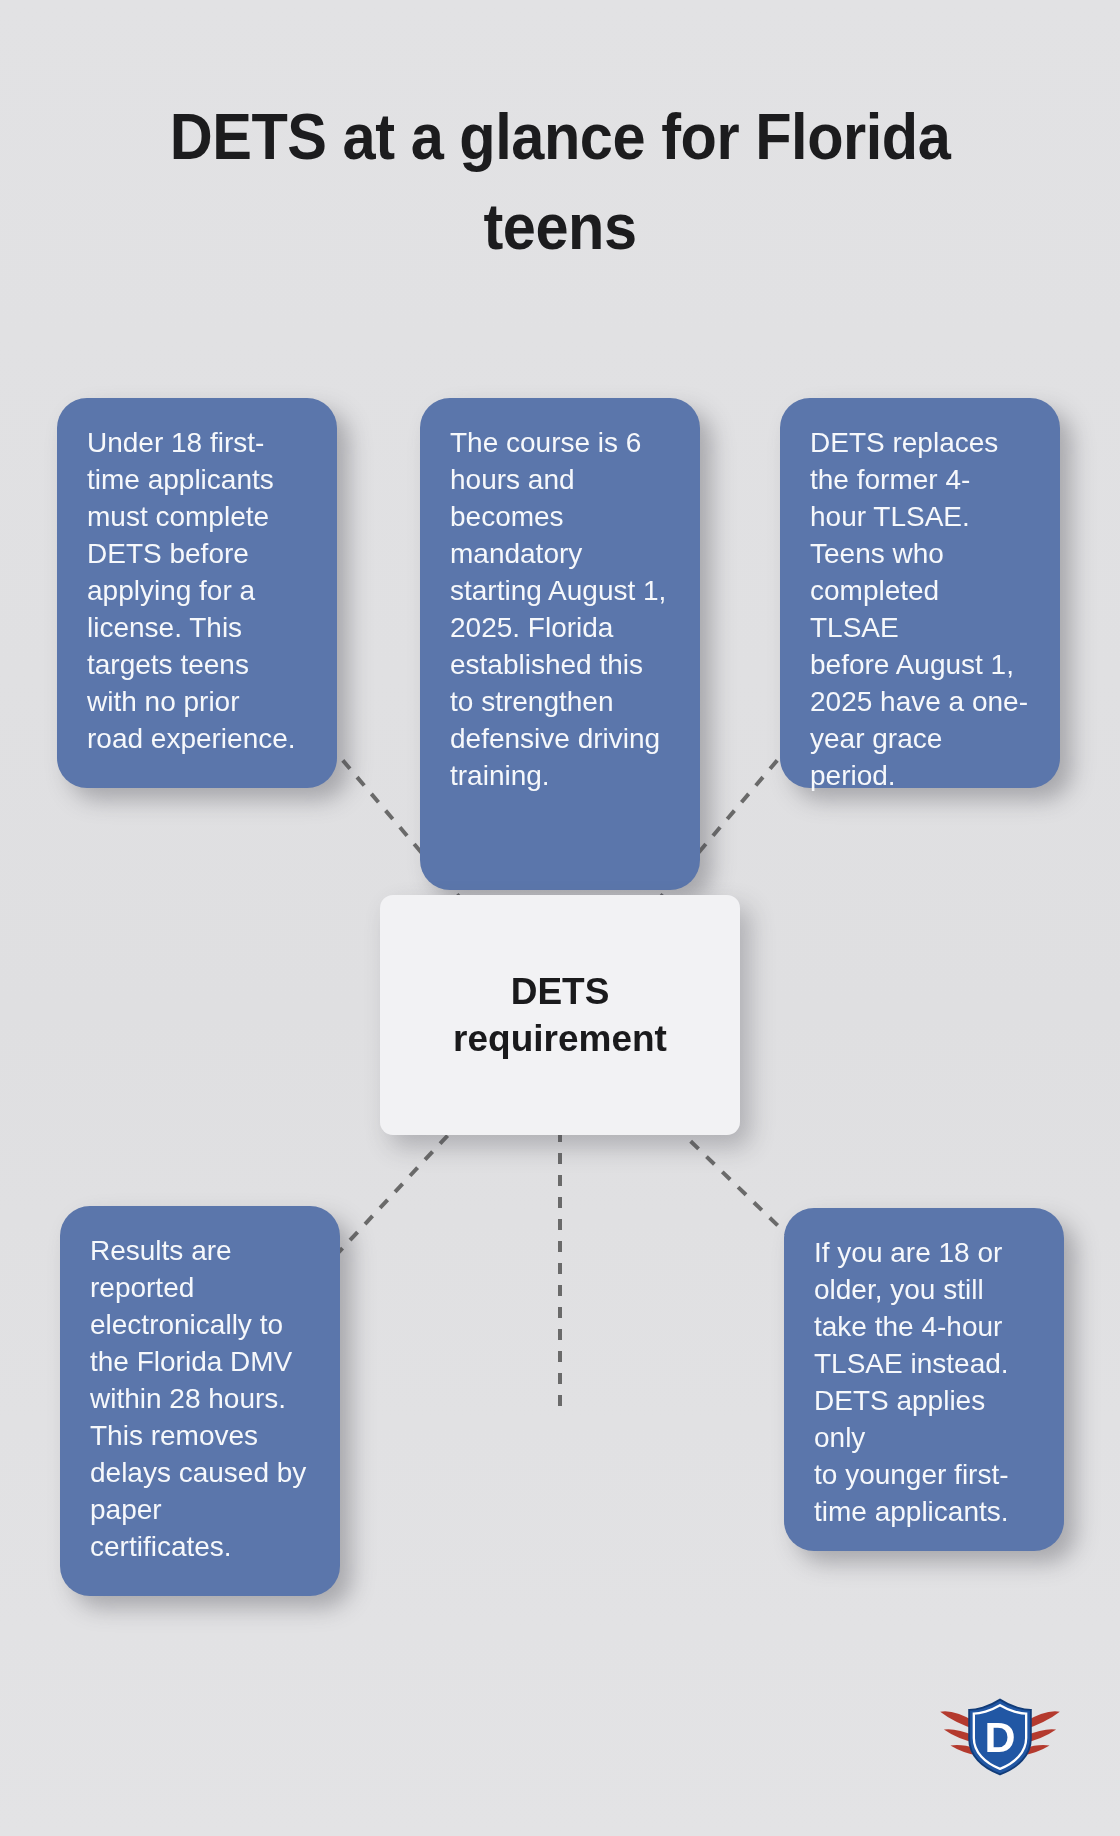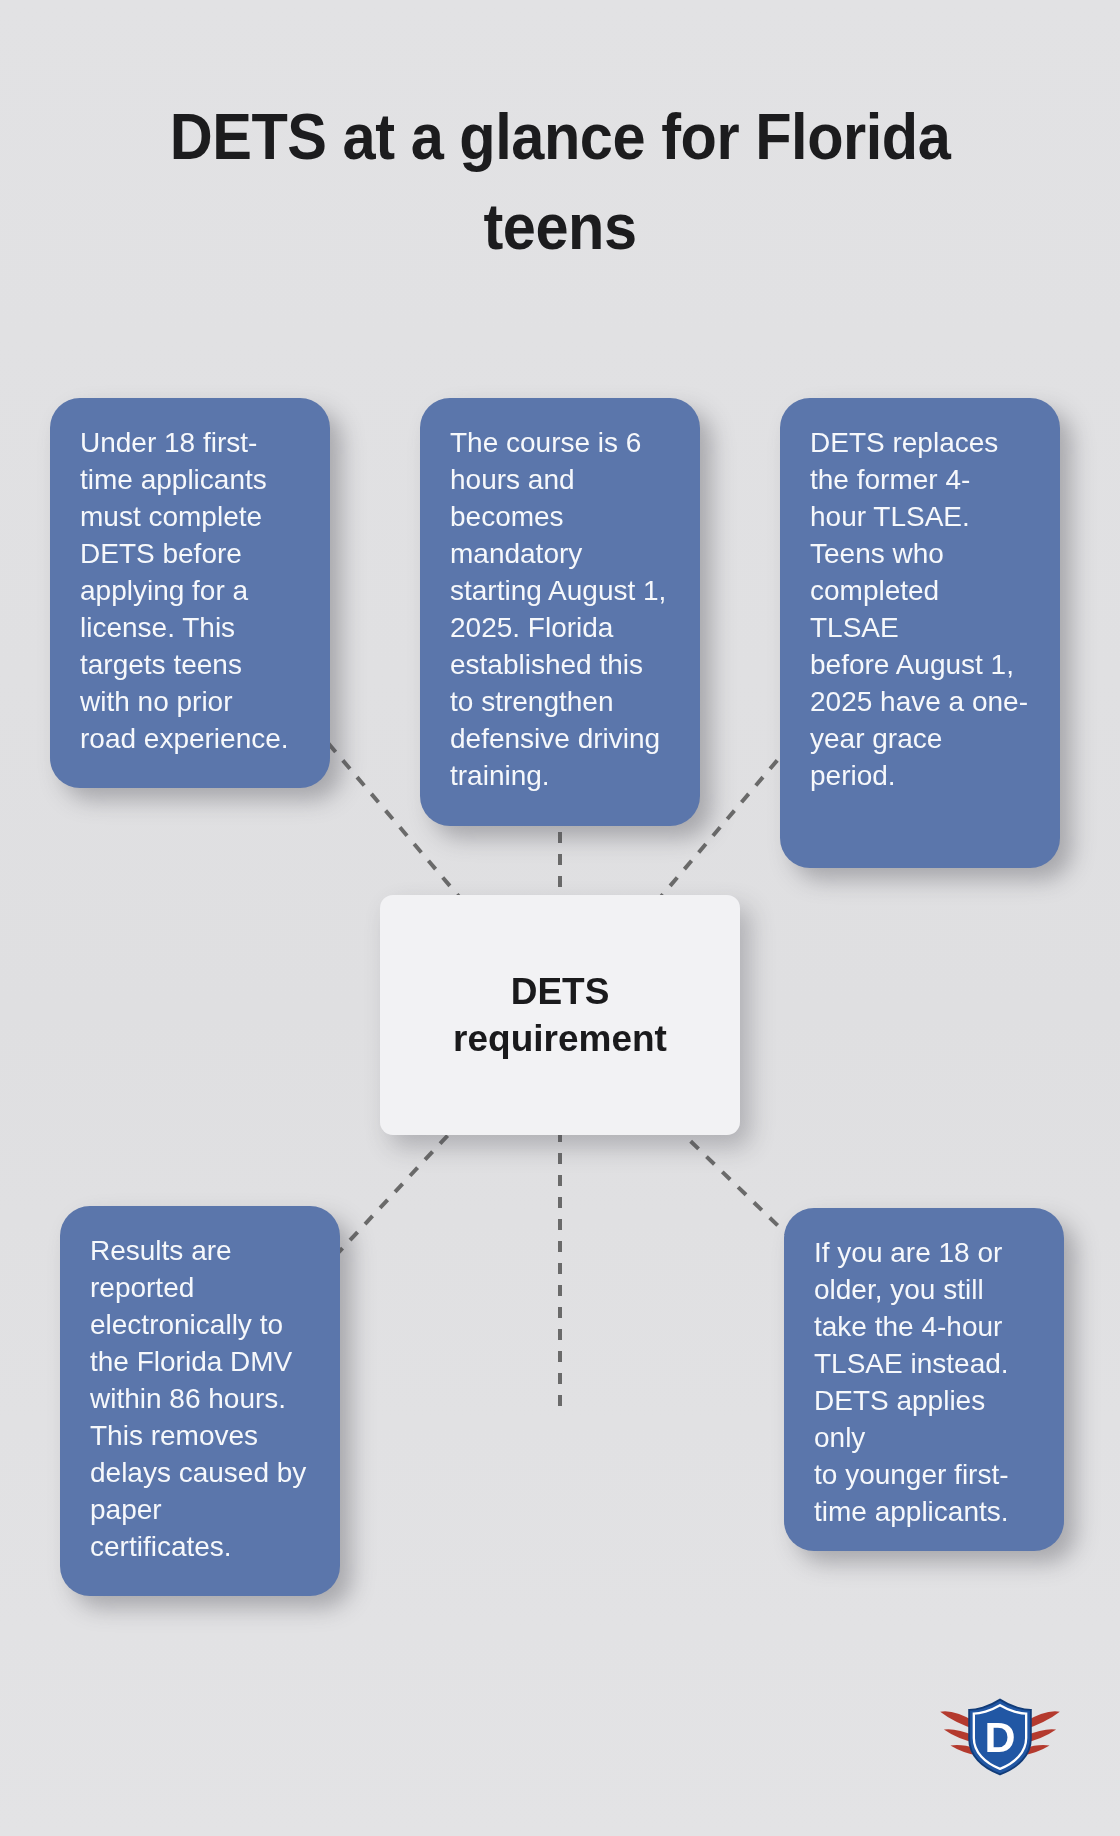--- a/index.html
+++ b/index.html
@@ -50,23 +50,23 @@
     background: var(--node_fill, #5b76ab);
     color: var(--node_text, #f6f8fb);
     border-radius: 30px;
     padding: 26px 30px;
     font-size: 28px;
     line-height: 37px;
     white-space: pre-line;
     box-shadow: 12px 12px 22px rgba(75, 75, 85, 0.38);
     z-index: 2;
   }
-  #node-tl { left: 50px;  top: 398px;  height: 390px; }
-  #node-tm { left: 420px; top: 398px;  height: 428px; }
-  #node-tr { left: 780px; top: 398px;  height: 470px; }
+  #node-tl { left: 57px;  top: 398px;  height: 390px; }
+  #node-tm { left: 420px; top: 398px;  height: 492px; }
+  #node-tr { left: 780px; top: 398px;  height: 390px; }
   #node-bl { left: 60px;  top: 1206px; height: 390px; }
   #node-bm { left: 420px; top: 1206px; height: 400px; }
   #node-br { left: 784px; top: 1208px; height: 343px; }
   .center-node {
     position: absolute;
     left: 380px;
     top: 895px;
     width: 360px;
     height: 240px;
     box-sizing: border-box;
@@ -142,21 +142,21 @@
 year grace
 period.</div>
 
   <div class="center-node">DETS
 requirement</div>
 
   <div class="node" id="node-bl">Results are
 reported
 electronically to
 the Florida DMV
-within 86 hours.
+within 28 hours.
 This removes
 delays caused by
 paper
 certificates.</div>
 
 
   <div class="node" id="node-br">If you are 18 or
 older, you still
 take the 4-hour
 TLSAE instead.

